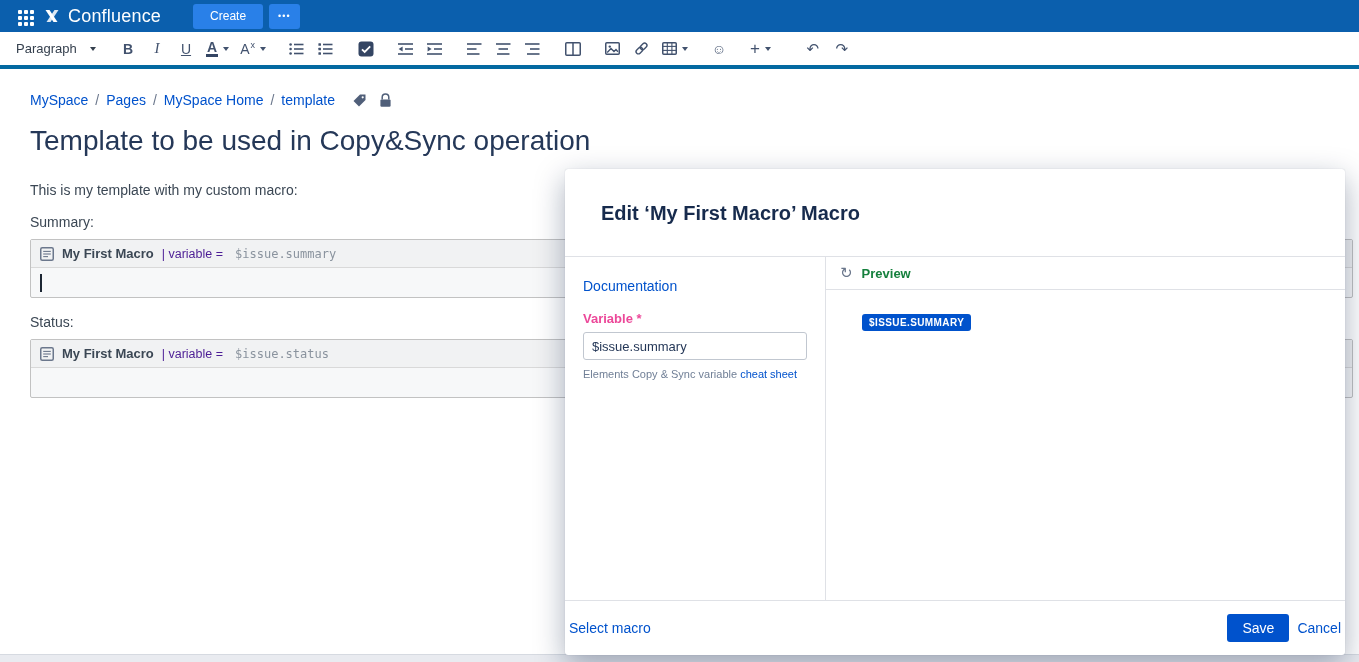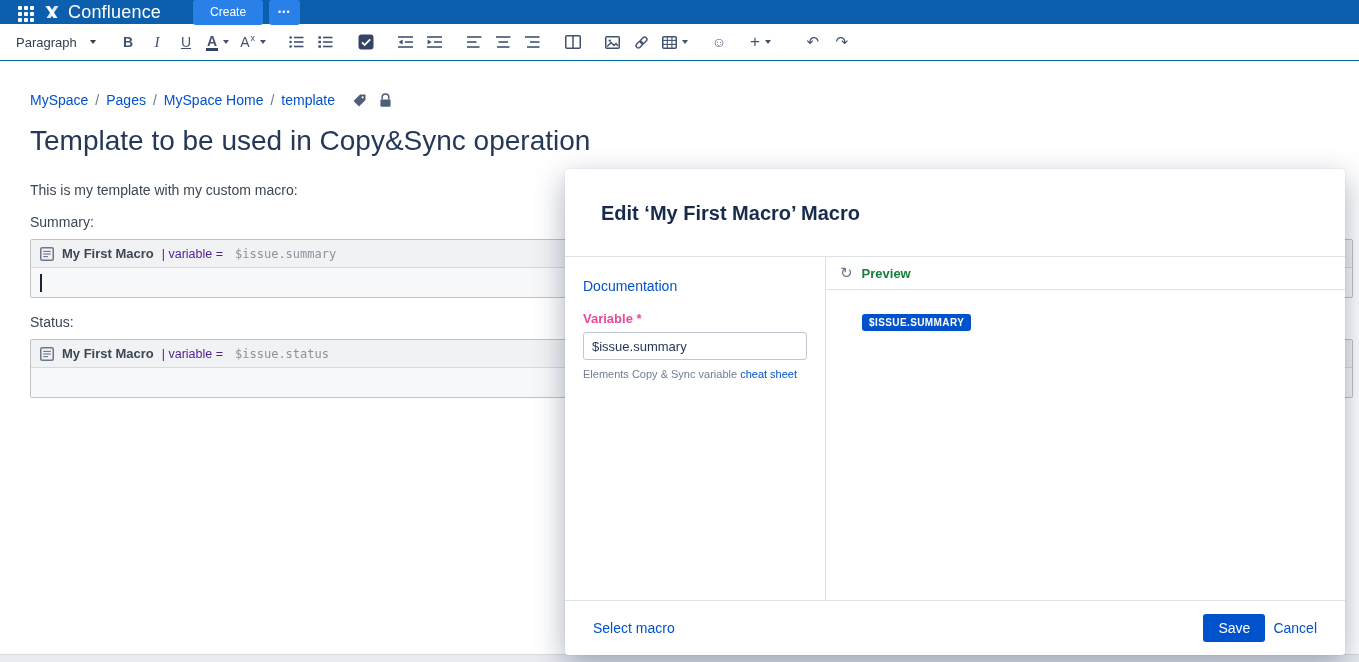--- a/index.html
+++ b/index.html
@@ -15,34 +15,34 @@
   *{box-sizing:border-box;}
   html,body{margin:0;padding:0;}
   body{
     width:1359px;height:662px;position:relative;overflow:hidden;
     background:#fff;font-family:"Liberation Sans","DejaVu Sans",sans-serif;color:var(--text);
   }
   a{text-decoration:none;cursor:pointer;}
   button{font-family:inherit;cursor:pointer;}
 
   
-  .navbar{height:24px;background:var(--nav-bg);display:flex;align-items:center;padding:0 10px;color:#fff;}
+  .navbar{height:32px;background:var(--nav-bg);display:flex;align-items:center;padding:0 10px;color:#fff;}
   .appswitcher{background:transparent;border:none;width:28px;height:28px;display:flex;align-items:center;justify-content:center;margin-right:4px;}
   .grid-dot{width:4px;height:4px;background:#fff;border-radius:1px;display:block;position:relative;margin:-8px 0 0 -8px;
     box-shadow:6px 0 0 #fff,12px 0 0 #fff,0 6px 0 #fff,6px 6px 0 #fff,12px 6px 0 #fff,0 12px 0 #fff,6px 12px 0 #fff,12px 12px 0 #fff;}
   .logo{display:flex;align-items:center;gap:6px;color:#fff;margin-right:18px;}
   .logo-text{font-size:18px;font-weight:400;letter-spacing:.2px;}
   .nav-items{display:flex;align-items:center;gap:4px;}
   .nav-item{color:#fff;font-size:14px;padding:6px 11px;display:flex;align-items:center;border-radius:3px;}
   .caret{width:0;height:0;border-left:3.5px solid transparent;border-right:3.5px solid transparent;border-top:4px solid currentColor;display:inline-block;margin-left:5px;}
   .create-btn{margin-left:14px;background:var(--nav-btn);color:#fff;border:none;border-radius:3px;font-size:12px;padding:5px 17px;height:25px;}
   .more-btn{margin-left:6px;background:var(--nav-btn);color:#fff;border:none;border-radius:3px;font-size:9px;letter-spacing:1px;padding:0 9px;height:25px;}
 
   
-  .toolbar{height:37px;background:#fff;border-bottom:1px solid #0369a1;display:flex;align-items:center;padding:0 12px;gap:3px;color:var(--tbicon);}
+  .toolbar{height:37px;background:#fff;border-bottom:4px solid #0369a1;display:flex;align-items:center;padding:0 12px;gap:3px;color:var(--tbicon);}
   .tb-btn{height:27px;min-width:26px;padding:0 4px;display:flex;align-items:center;justify-content:center;background:transparent;border:none;color:var(--tbicon);font-size:14px;border-radius:3px;}
   .tb-para{font-size:13px;color:#343F4D;width:88px;justify-content:space-between;margin-right:12px;}
   .tb-b{font-weight:700;}
   .tb-i{font-style:italic;font-family:"Liberation Serif","DejaVu Serif",serif;font-size:15px;}
   .tb-u{text-decoration:underline;}
   .a-letter{font-weight:600;border-bottom:3px solid #344563;line-height:14px;padding:0 1px;}
   .sup-x{font-size:9px;margin:-8px 0 0 1px;}
   .tb-gap{width:8px;}
   .tb-svg{display:block;}
   .tb-plus{font-size:17px;font-weight:400;}
@@ -78,21 +78,21 @@
   .var-label{font-size:13px;font-weight:700;color:#ec4899;margin-bottom:6px;}
   .var-input{width:100%;height:28px;border:1px solid #C1C7D0;border-radius:3px;padding:2px 8px;font-size:13px;font-family:inherit;color:#253858;background:#FFF;}
   .helper{margin-top:8px;font-size:11px;color:#707F96;}
   .helper a{color:var(--link);}
   .pane-right{flex:1;border-left:1px solid var(--border);display:flex;flex-direction:column;}
   .preview-header{height:33px;display:flex;align-items:center;gap:9px;padding:0 14px;border-bottom:1px solid var(--border);color:#6B778C;}
   .preview-title{font-size:13px;font-weight:600;color:#15803d;}
   .refresh-glyph{font-size:15px;}
   .preview-body{flex:1;padding:22px 36px;}
   .badge{display:inline-block;background:#0052CC;color:#fff;font-size:10px;font-weight:700;letter-spacing:.4px;padding:3px 7px;border-radius:3px;}
-  .modal-footer{display:flex;align-items:center;padding:13px 28px;border-top:1px solid var(--border);}
+  .modal-footer{display:flex;align-items:center;padding:13px 4px;border-top:1px solid var(--border);}
   .footer-link{font-size:14px;color:var(--link);}
   .footer-right{margin-left:auto;display:flex;align-items:center;gap:8px;}
   .save-btn{background:#0052CC;color:#fff;border:none;border-radius:3px;font-size:14px;padding:6px 15px;}
 </style>
 </head>
 <body>
 
 <header class="navbar">
   <button class="appswitcher">
     <span class="grid-dot"></span>

